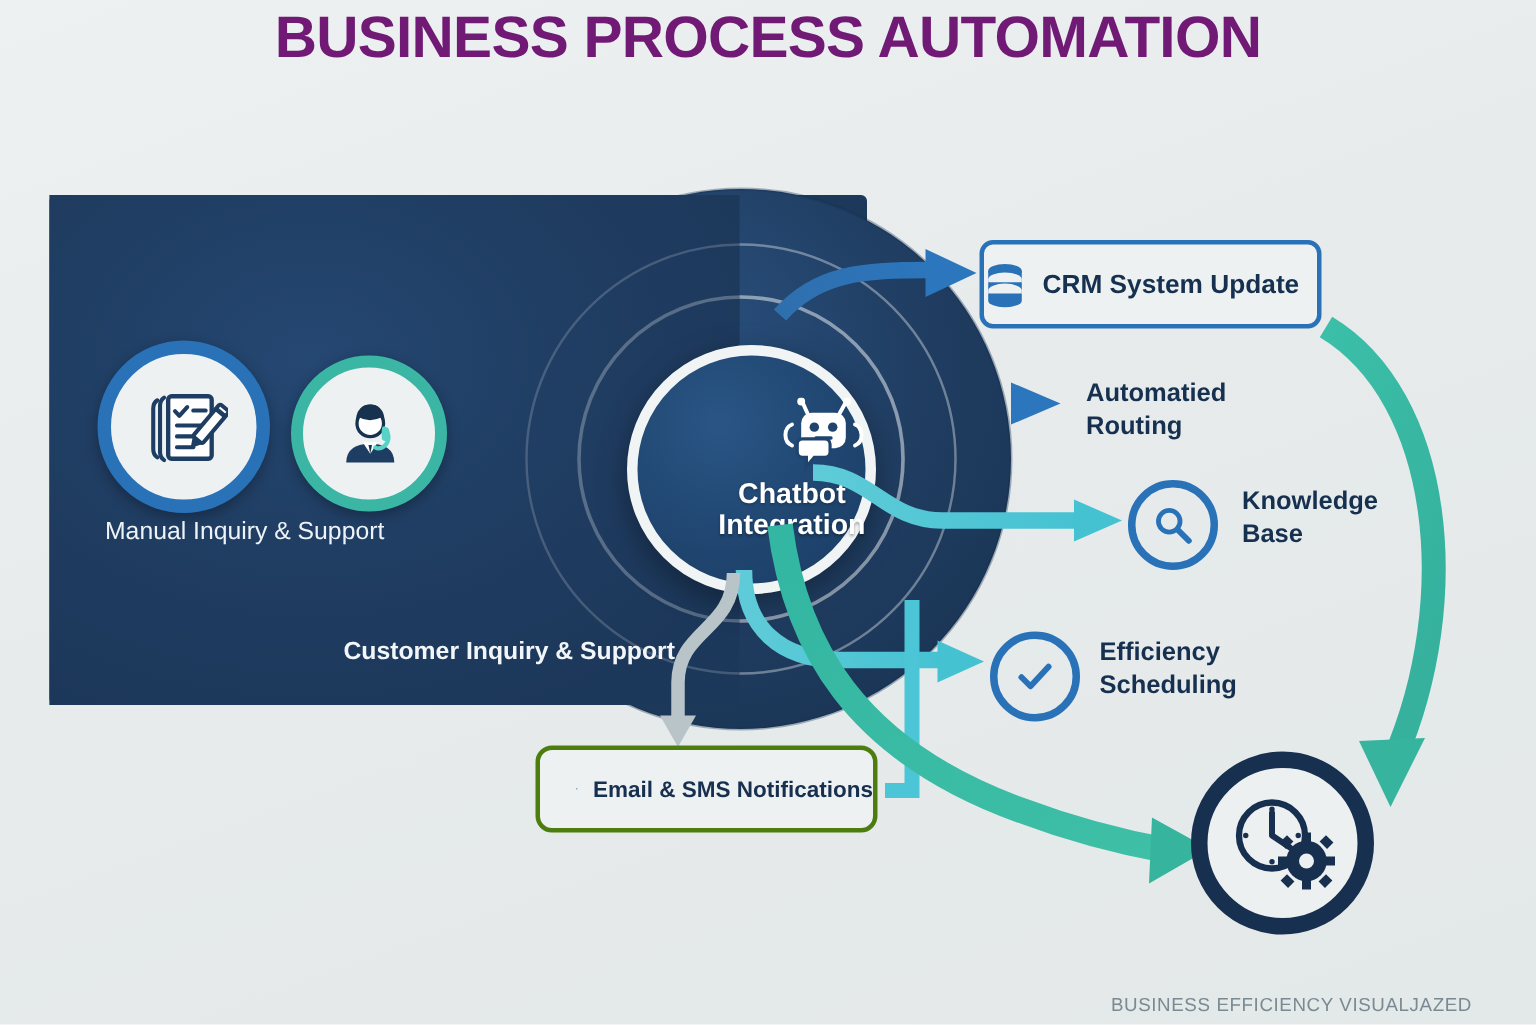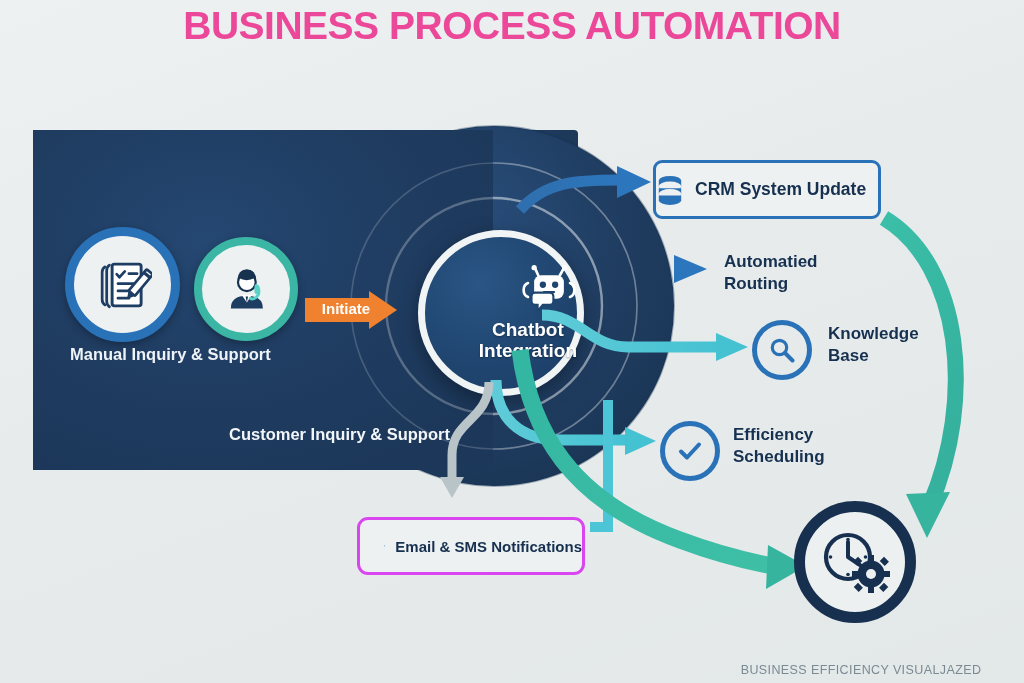--- a/index.html
+++ b/index.html
@@ -10,21 +10,21 @@
     overflow:hidden;position:relative;
   }
   #stage{position:absolute;inset:0;}
   svg.layer{position:absolute;left:0;top:0;width:1024px;height:683px;overflow:visible;}
   .abs{position:absolute;}
 
   
   #title{
     left:0;top:0;width:1024px;height:52px;
     display:flex;align-items:center;justify-content:center;
-    font-size:39px;font-weight:bold;color:#ec4899;
+    font-size:39px;font-weight:bold;color:#701a75;
     letter-spacing:-0.5px;
     font-family:"Liberation Sans",sans-serif;
     white-space:nowrap;
   }
 
   
   #panel{
     left:33px;top:130px;width:545px;height:340px;
     background:linear-gradient(135deg,#204063 0%,#1d3a5c 55%,#17304e 100%);
     border-radius:4px;
@@ -33,21 +33,21 @@
 
   
   .ringnode{position:absolute;border-radius:50%;display:flex;align-items:center;justify-content:center;
     background:#eef1f2;box-shadow:0 3px 9px rgba(0,0,0,.30);}
   #icon-form{left:65px;top:227px;width:97px;height:97px;border:9px solid #2a72b8;}
   #icon-agent{left:194px;top:237px;width:88px;height:88px;border:8px solid #3bb6a4;}
 
   
   #manual-label{
     left:70px;top:345px;width:280px;
-    color:#eef3f7;font-size:16.5px;font-weight:bold;white-space:nowrap;
+    color:#eef3f7;font-size:16.5px;font-weight:normal;white-space:nowrap;
   }
   #customer-label{
     left:229px;top:425px;width:300px;
     color:#f2f6f9;font-size:16.5px;font-weight:bold;white-space:nowrap;
   }
 
   
   #initiate{left:305px;top:291px;width:92px;height:38px;}
   #initiate .txt{
     position:absolute;left:10px;top:9px;width:62px;text-align:center;
@@ -69,22 +69,22 @@
 
   
   .obox{position:absolute;display:flex;align-items:center;background:#eef1f2;}
   #crm-box{
     left:653px;top:160px;width:228px;height:59px;
     border:3px solid #2a72b8;border-radius:9px;box-sizing:border-box;
   }
   #crm-box .lbl{margin-left:11px;font-size:17.5px;font-weight:bold;color:#16304f;white-space:nowrap;}
 
   #email-box{
-    left:357px;top:517px;width:228px;height:58px;
-    border:3px solid #d946ef;border-radius:11px;padding-left:24px;box-sizing:border-box;
+    left:357px;top:497px;width:228px;height:58px;
+    border:3px solid #4d7c0f;border-radius:11px;padding-left:24px;box-sizing:border-box;
     background:#edf1f2;
   }
   #email-box .lbl{margin-left:10px;font-size:15px;font-weight:bold;color:#17304f;white-space:nowrap;}
 
   
   .outlabel{position:absolute;font-size:17px;font-weight:bold;color:#16304f;line-height:1.28;margin-left:12px;}
   #routing-label{left:712px;top:251px;}
   #kb-label{left:816px;top:323px;}
   #appt-label{left:721px;top:424px;}
 
@@ -190,26 +190,20 @@
       <path d="M27 39 l6 9 l6 -9 z" fill="#ffffff"></path>
       <path d="M31.6 41 l1.4 7 l1.4 -7 z" fill="#16324f"></path>
       <path d="M44 28 a9 9 0 0 1 0 14 q-4 3 -7 1" fill="none" stroke="#57d2c6" stroke-width="3.4" stroke-linecap="round"></path>
       <rect x="42" y="27" width="6" height="11" rx="3" fill="#57d2c6"></rect>
     </svg>
   </div>
 
   <div class="abs" id="manual-label">Manual Inquiry &amp; Support</div>
   <div class="abs" id="customer-label">Customer Inquiry &amp; Support</div>
 
-  <div class="abs" id="initiate">
-    <svg width="92" height="38" viewBox="0 0 92 38">
-      <path d="M0 7 H64 V0 L92 19 L64 38 V31 H0 Z" fill="#f0812f"></path>
-    </svg>
-    <div class="txt">Initiate</div>
-  </div>
 
   <div class="abs" id="chatbot">
     <svg width="56" height="50" viewBox="0 0 64 56">
       <path d="M20 12 L16 3" stroke="#fff" stroke-width="3" stroke-linecap="round"></path>
       <circle cx="15" cy="2.5" r="3" fill="#fff"></circle>
       <path d="M44 12 L49 3" stroke="#fff" stroke-width="3" stroke-linecap="round"></path>
       <circle cx="50" cy="2.5" r="3" fill="#fff"></circle>
       <rect x="15" y="11" width="34" height="27" rx="8" fill="#ffffff"></rect>
       <circle cx="25" cy="22" r="3.6" fill="#1f456f"></circle>
       <circle cx="39" cy="22" r="3.6" fill="#1f456f"></circle>

